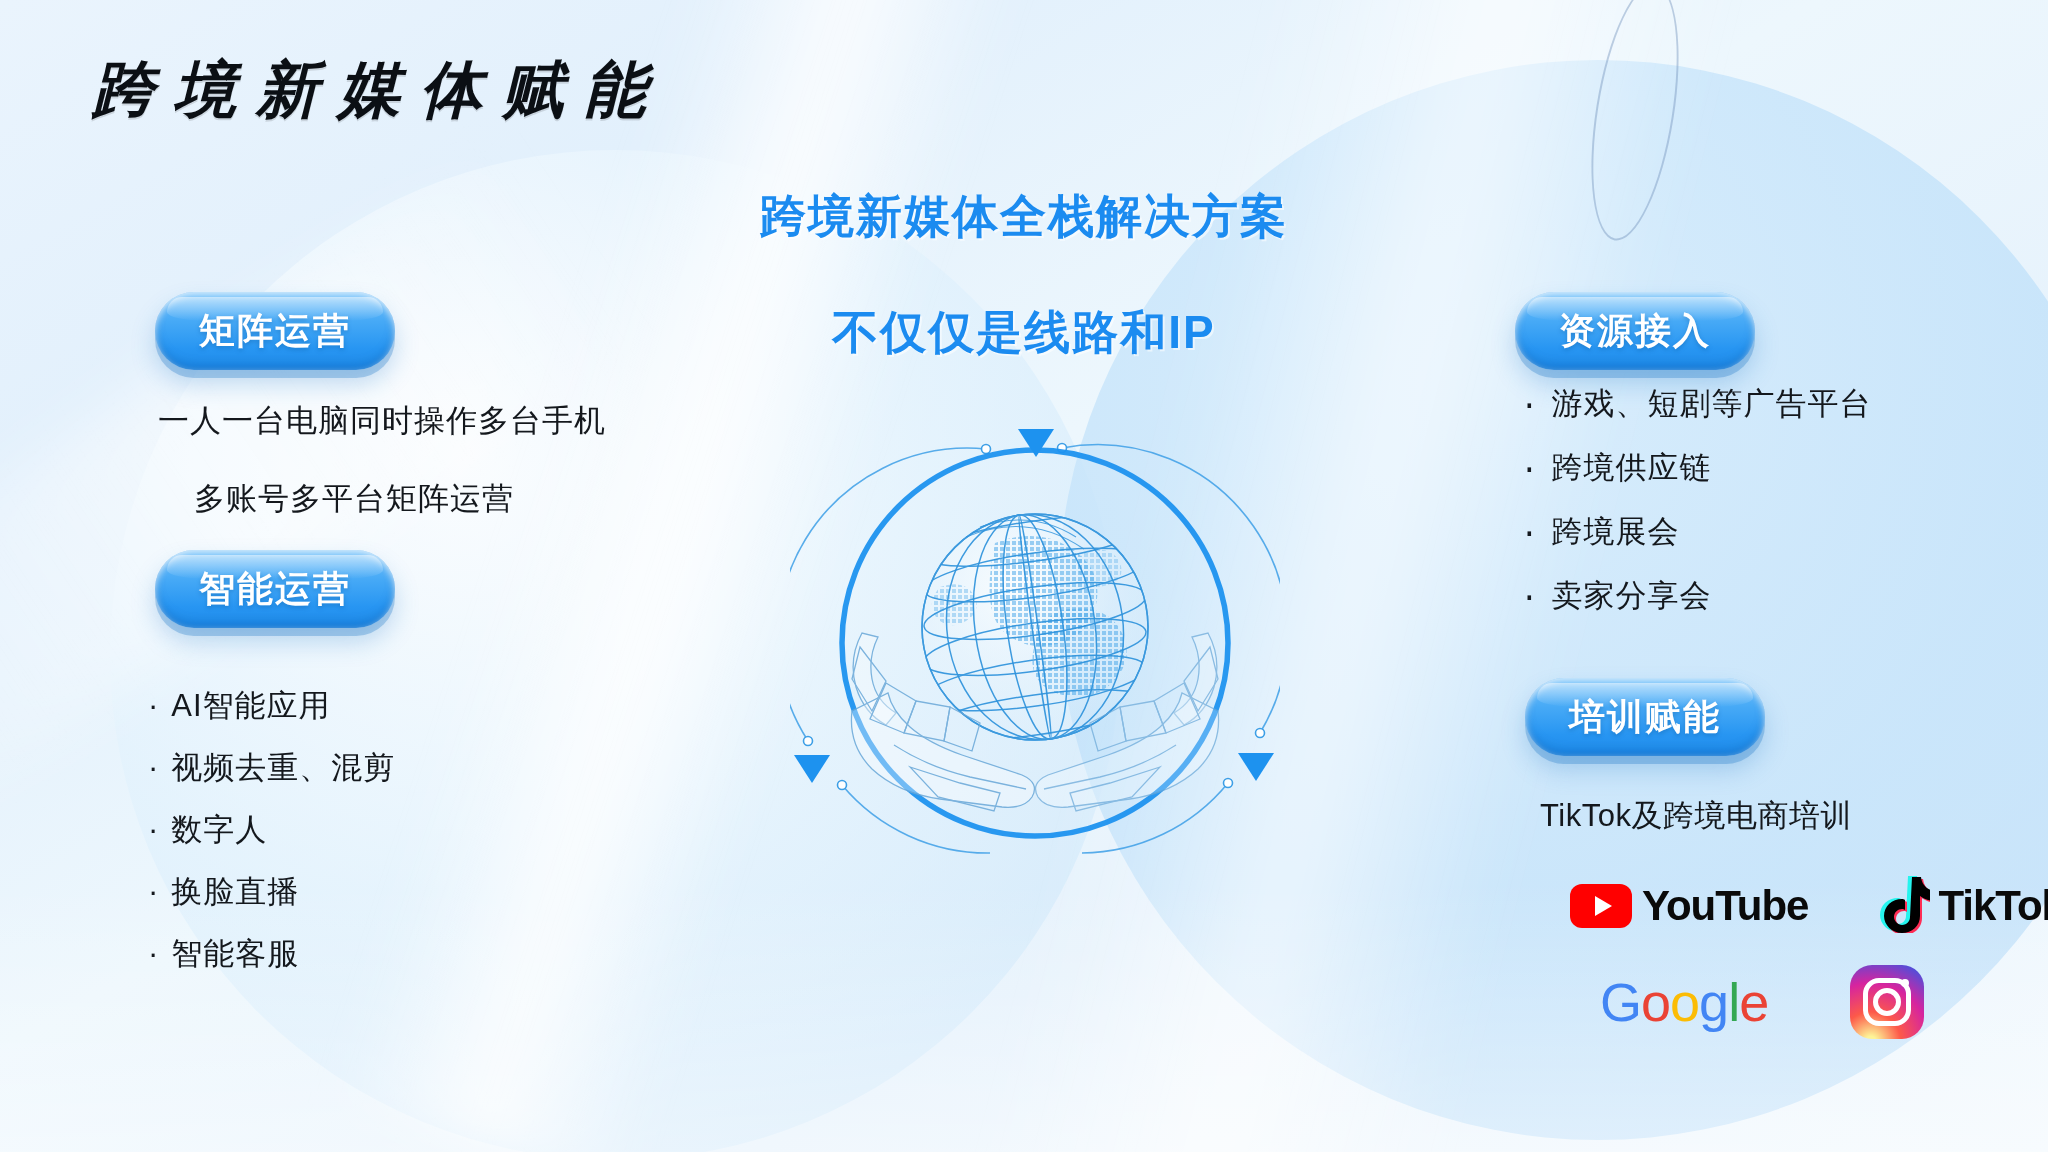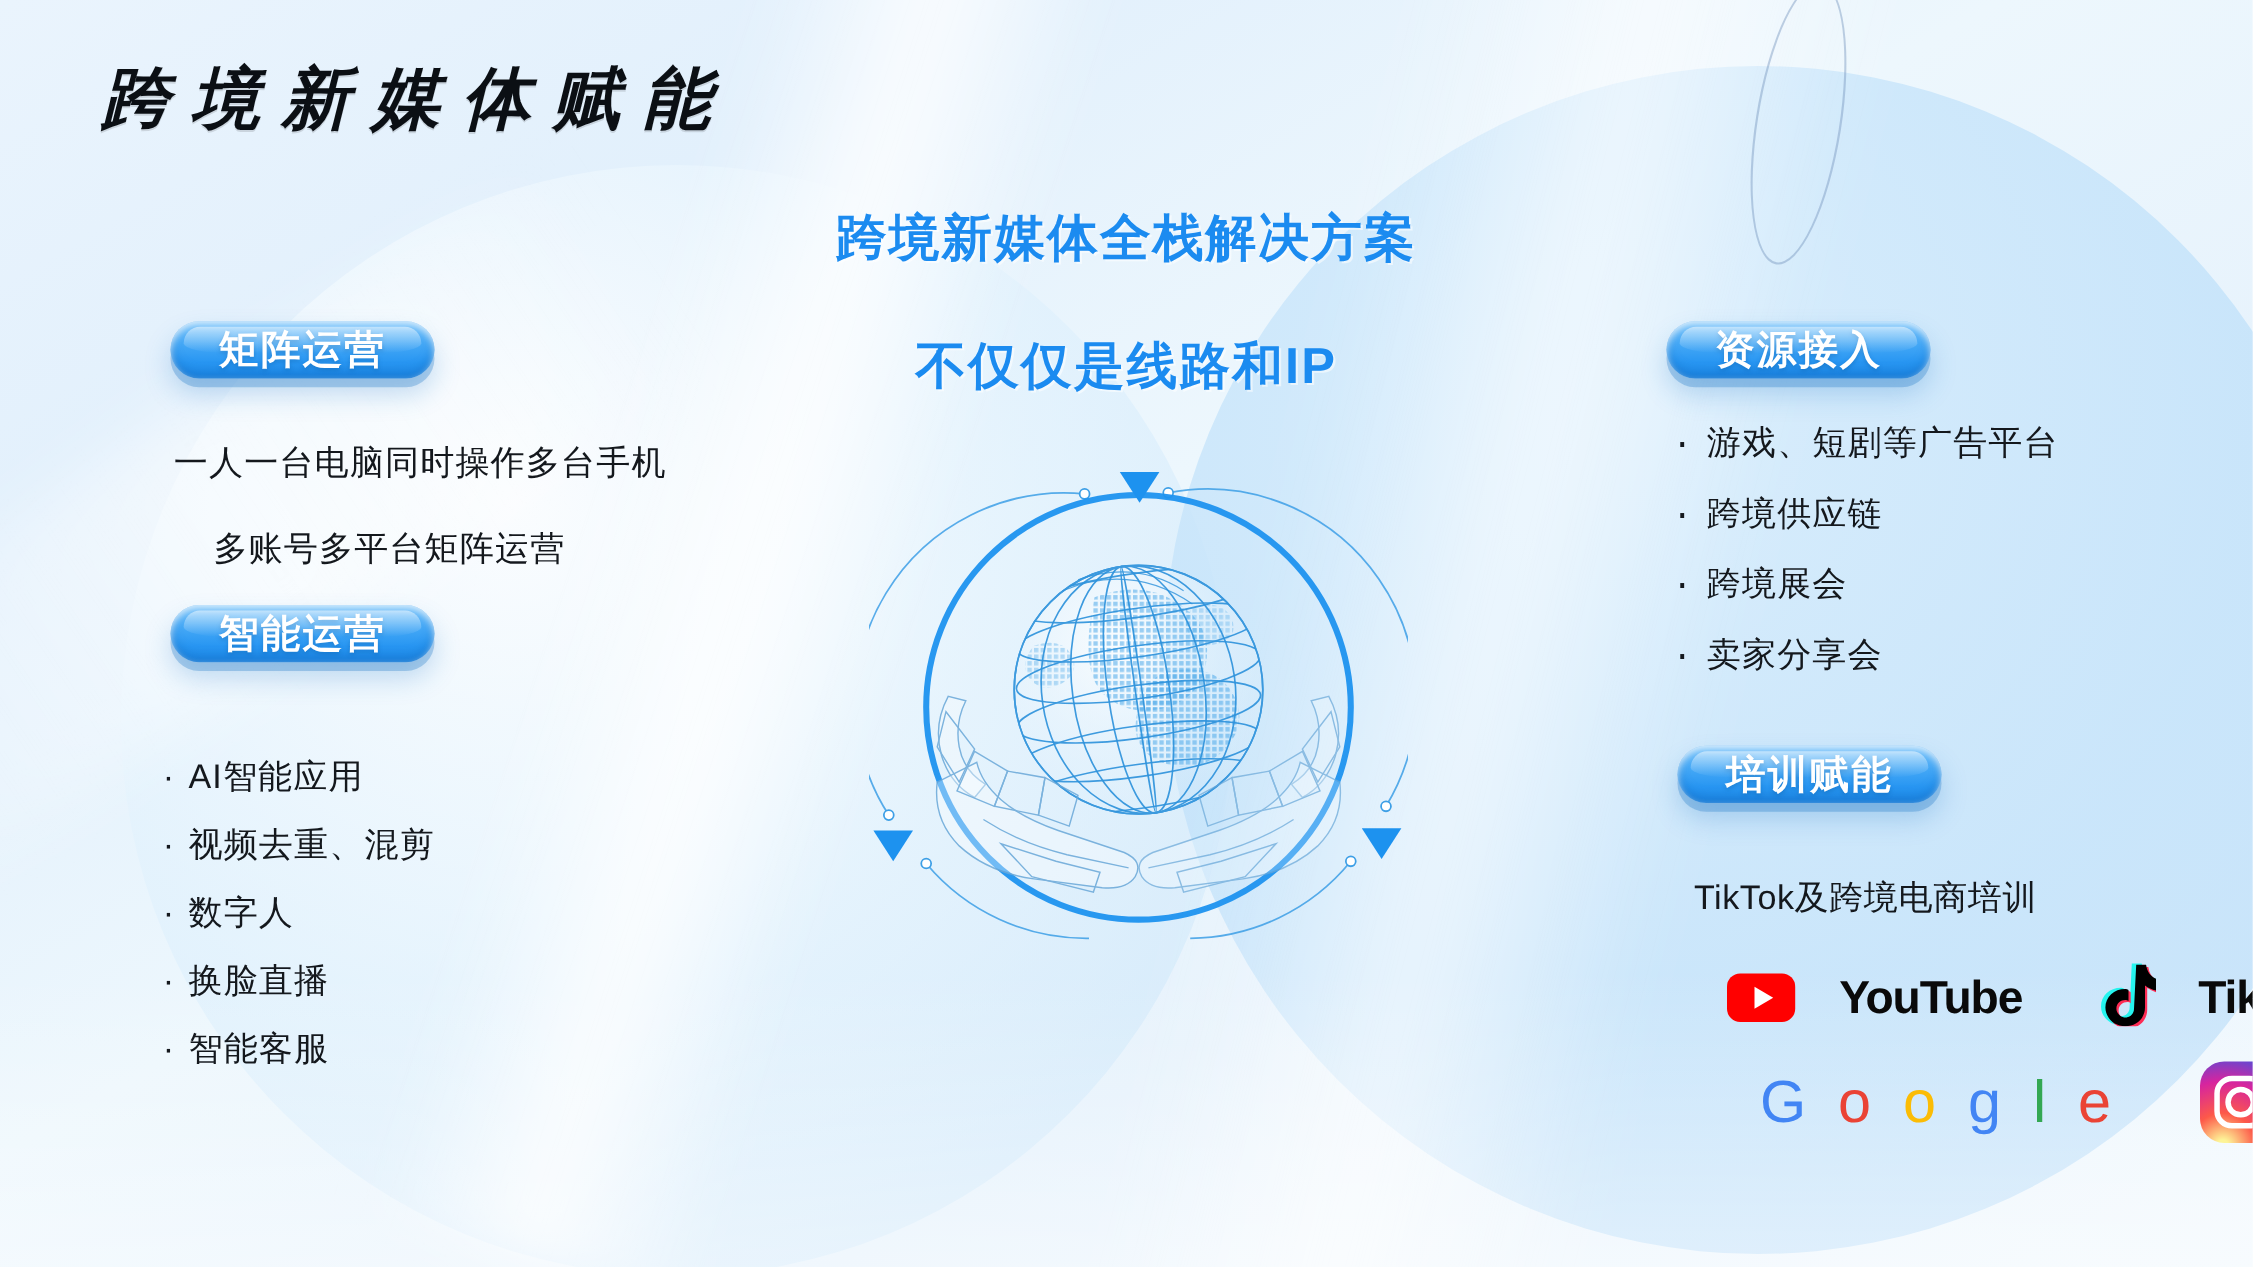--- a/index.html
+++ b/index.html
@@ -106,21 +106,21 @@
   }
   .center-head-1 { top: 186px; font-size: 46px; letter-spacing: 2px; }
   .center-head-2 { top: 302px; font-size: 46px; letter-spacing: 2px; }
 
   
   .pill {
     position: absolute;
     display: inline-flex;
     align-items: center;
     justify-content: center;
-    height: 52px;
+    height: 78px;
     padding: 16px 44px;
     border-radius: 40px;
     color: #ffffff;
     font-size: 36px;
     font-weight: 800;
     letter-spacing: 2px;
     white-space: nowrap;
     background: linear-gradient(180deg, #73c2fb 0%, #46a9f6 38%, #2896f2 72%, #1e8ae9 100%);
     box-shadow:
       0 8px 0 rgba(30,120,200,0.30),
@@ -182,21 +182,21 @@
     color: #14181d;
     white-space: nowrap;
     letter-spacing: 0.5px;
   }
 
   
   .logo-row { position: absolute; display: flex; align-items: center; }
   .logo-row-1 { left: 1570px; top: 875px; gap: 70px; }
   .logo-row-2 { left: 1600px; top: 965px; gap: 82px; }
 
-  .logo { display: flex; align-items: center; gap: 30px; }
+  .logo { display: flex; align-items: center; }
 
   .yt-badge {
     width: 62px; height: 44px;
     background: #ff0000;
     border-radius: 12px;
     display: flex; align-items: center; justify-content: center;
     margin-right: 10px;
   }
   .yt-badge .tri {
     width: 0; height: 0;

